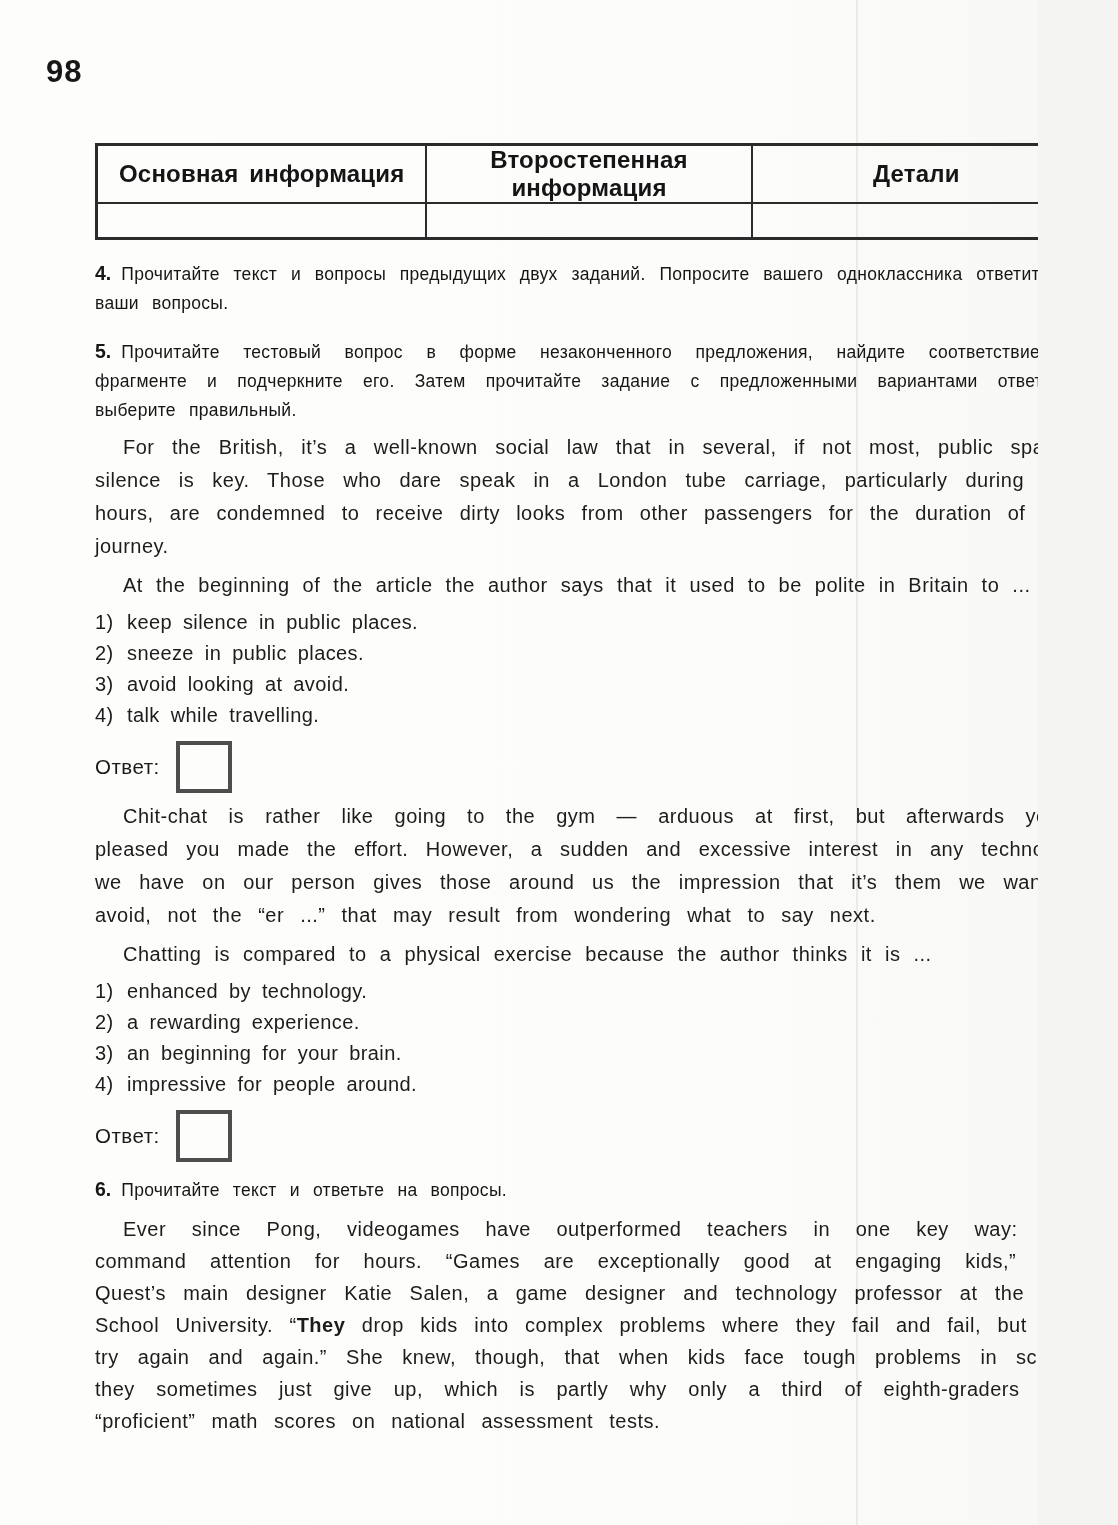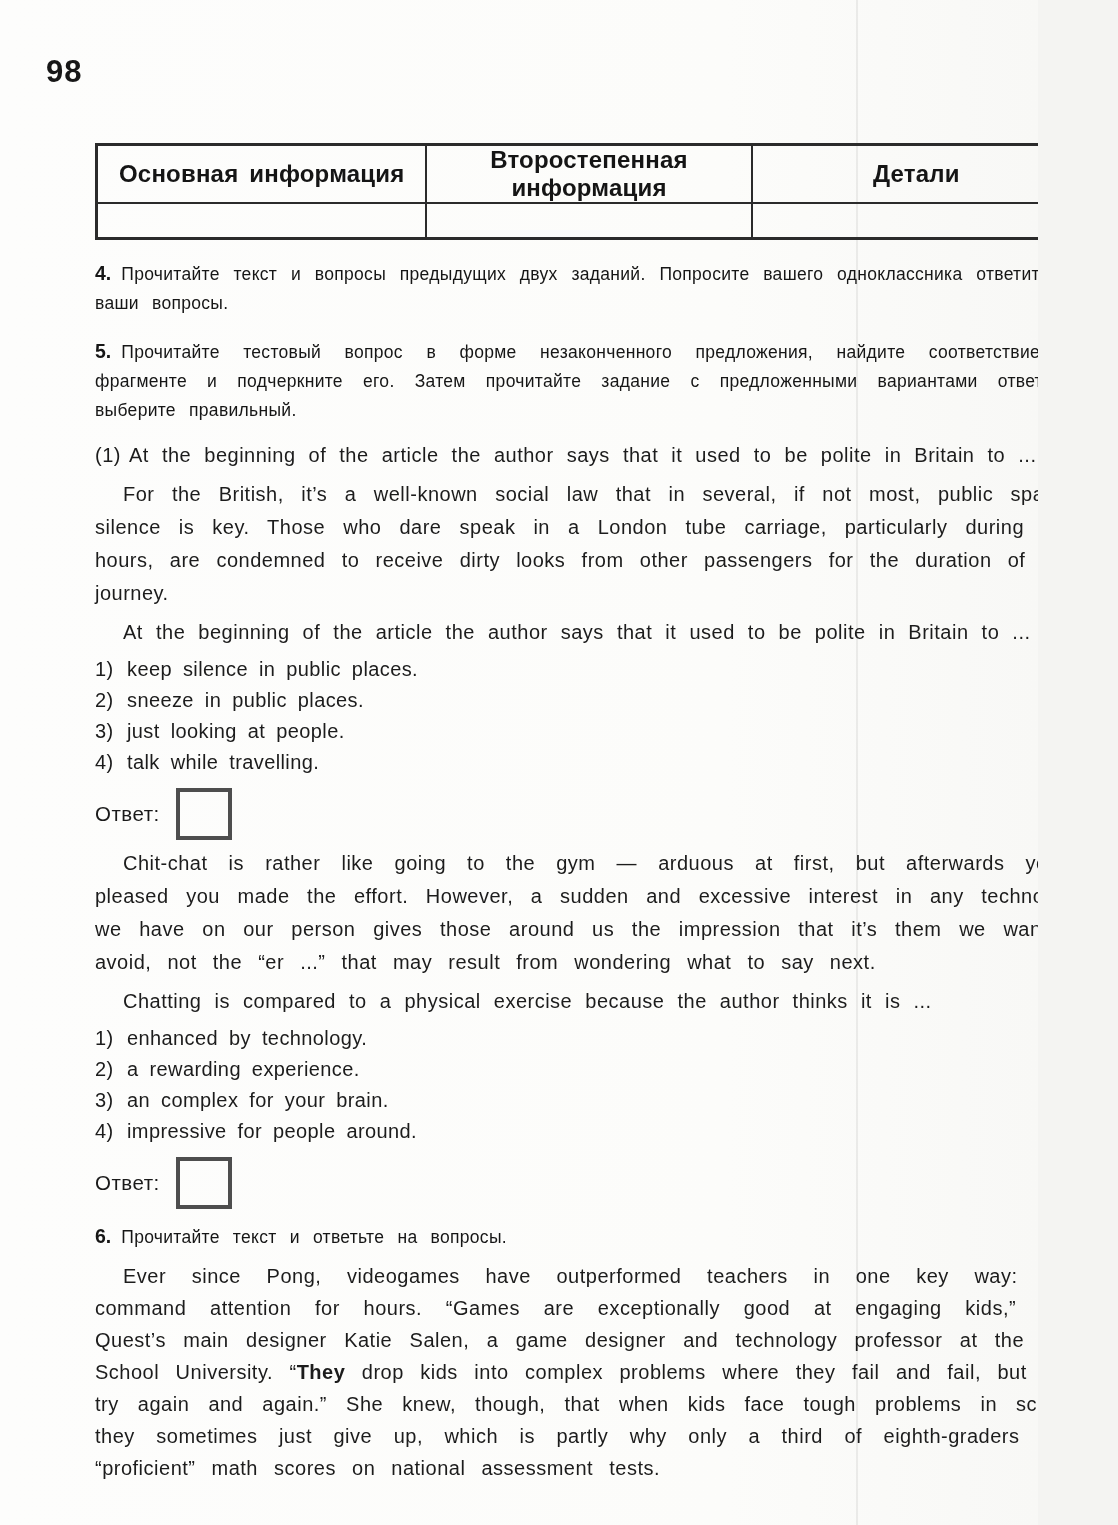--- a/index.html
+++ b/index.html
@@ -112,35 +112,32 @@
 
 
     <p class="task mt-task">
       <span class="num">4.</span><span>Прочитайте текст и вопросы предыдущих двух заданий. Попросите вашего одноклассника ответить на ваши вопросы.</span>
     </p>
 
     <p class="task mt-task">
       <span class="num">5.</span><span>Прочитайте тестовый вопрос в форме незаконченного предложения, найдите соответствие во фрагменте и подчеркните его. Затем прочитайте задание с предложенными вариантами ответа и выберите правильный.</span>
     </p>
 
-    <p class="en stem">
-      <span class="qnum">(1)</span><span>At the beginning of the article the author says that it used to be polite in Britain to ...</span>
-    </p>
     <p class="en indent passage">For the British, it’s a well-known social law that in several, if not most, public spaces, silence is key. Those who dare speak in a London tube carriage, particularly during rush hours, are condemned to receive dirty looks from other passengers for the duration of their journey.</p>
     <p class="en indent restate">At the beginning of the article the author says that it used to be polite in Britain to ...</p>
 
     <div class="opts">
       <div class="opt">
         <span class="onum">1)</span><span>keep silence in public places.</span>
       </div>
       <div class="opt">
         <span class="onum">2)</span><span>sneeze in public places.</span>
       </div>
       <div class="opt">
-        <span class="onum">3)</span><span>just looking at people.</span>
+        <span class="onum">3)</span><span>avoid looking at avoid.</span>
       </div>
       <div class="opt">
         <span class="onum">4)</span><span>talk while travelling.</span>
       </div>
     </div>
 
     <div class="answer-row">
       <span class="answer-label">Ответ:</span>
       <span class="answer-box"></span>
     </div>
@@ -149,21 +146,21 @@
     <p class="en indent restate">Chatting is compared to a physical exercise because the author thinks it is ...</p>
 
     <div class="opts">
       <div class="opt">
         <span class="onum">1)</span><span>enhanced by technology.</span>
       </div>
       <div class="opt">
         <span class="onum">2)</span><span>a rewarding experience.</span>
       </div>
       <div class="opt">
-        <span class="onum">3)</span><span>an complex for your brain.</span>
+        <span class="onum">3)</span><span>an beginning for your brain.</span>
       </div>
       <div class="opt">
         <span class="onum">4)</span><span>impressive for people around.</span>
       </div>
     </div>
 
     <div class="answer-row">
       <span class="answer-label">Ответ:</span>
       <span class="answer-box"></span>
     </div>

